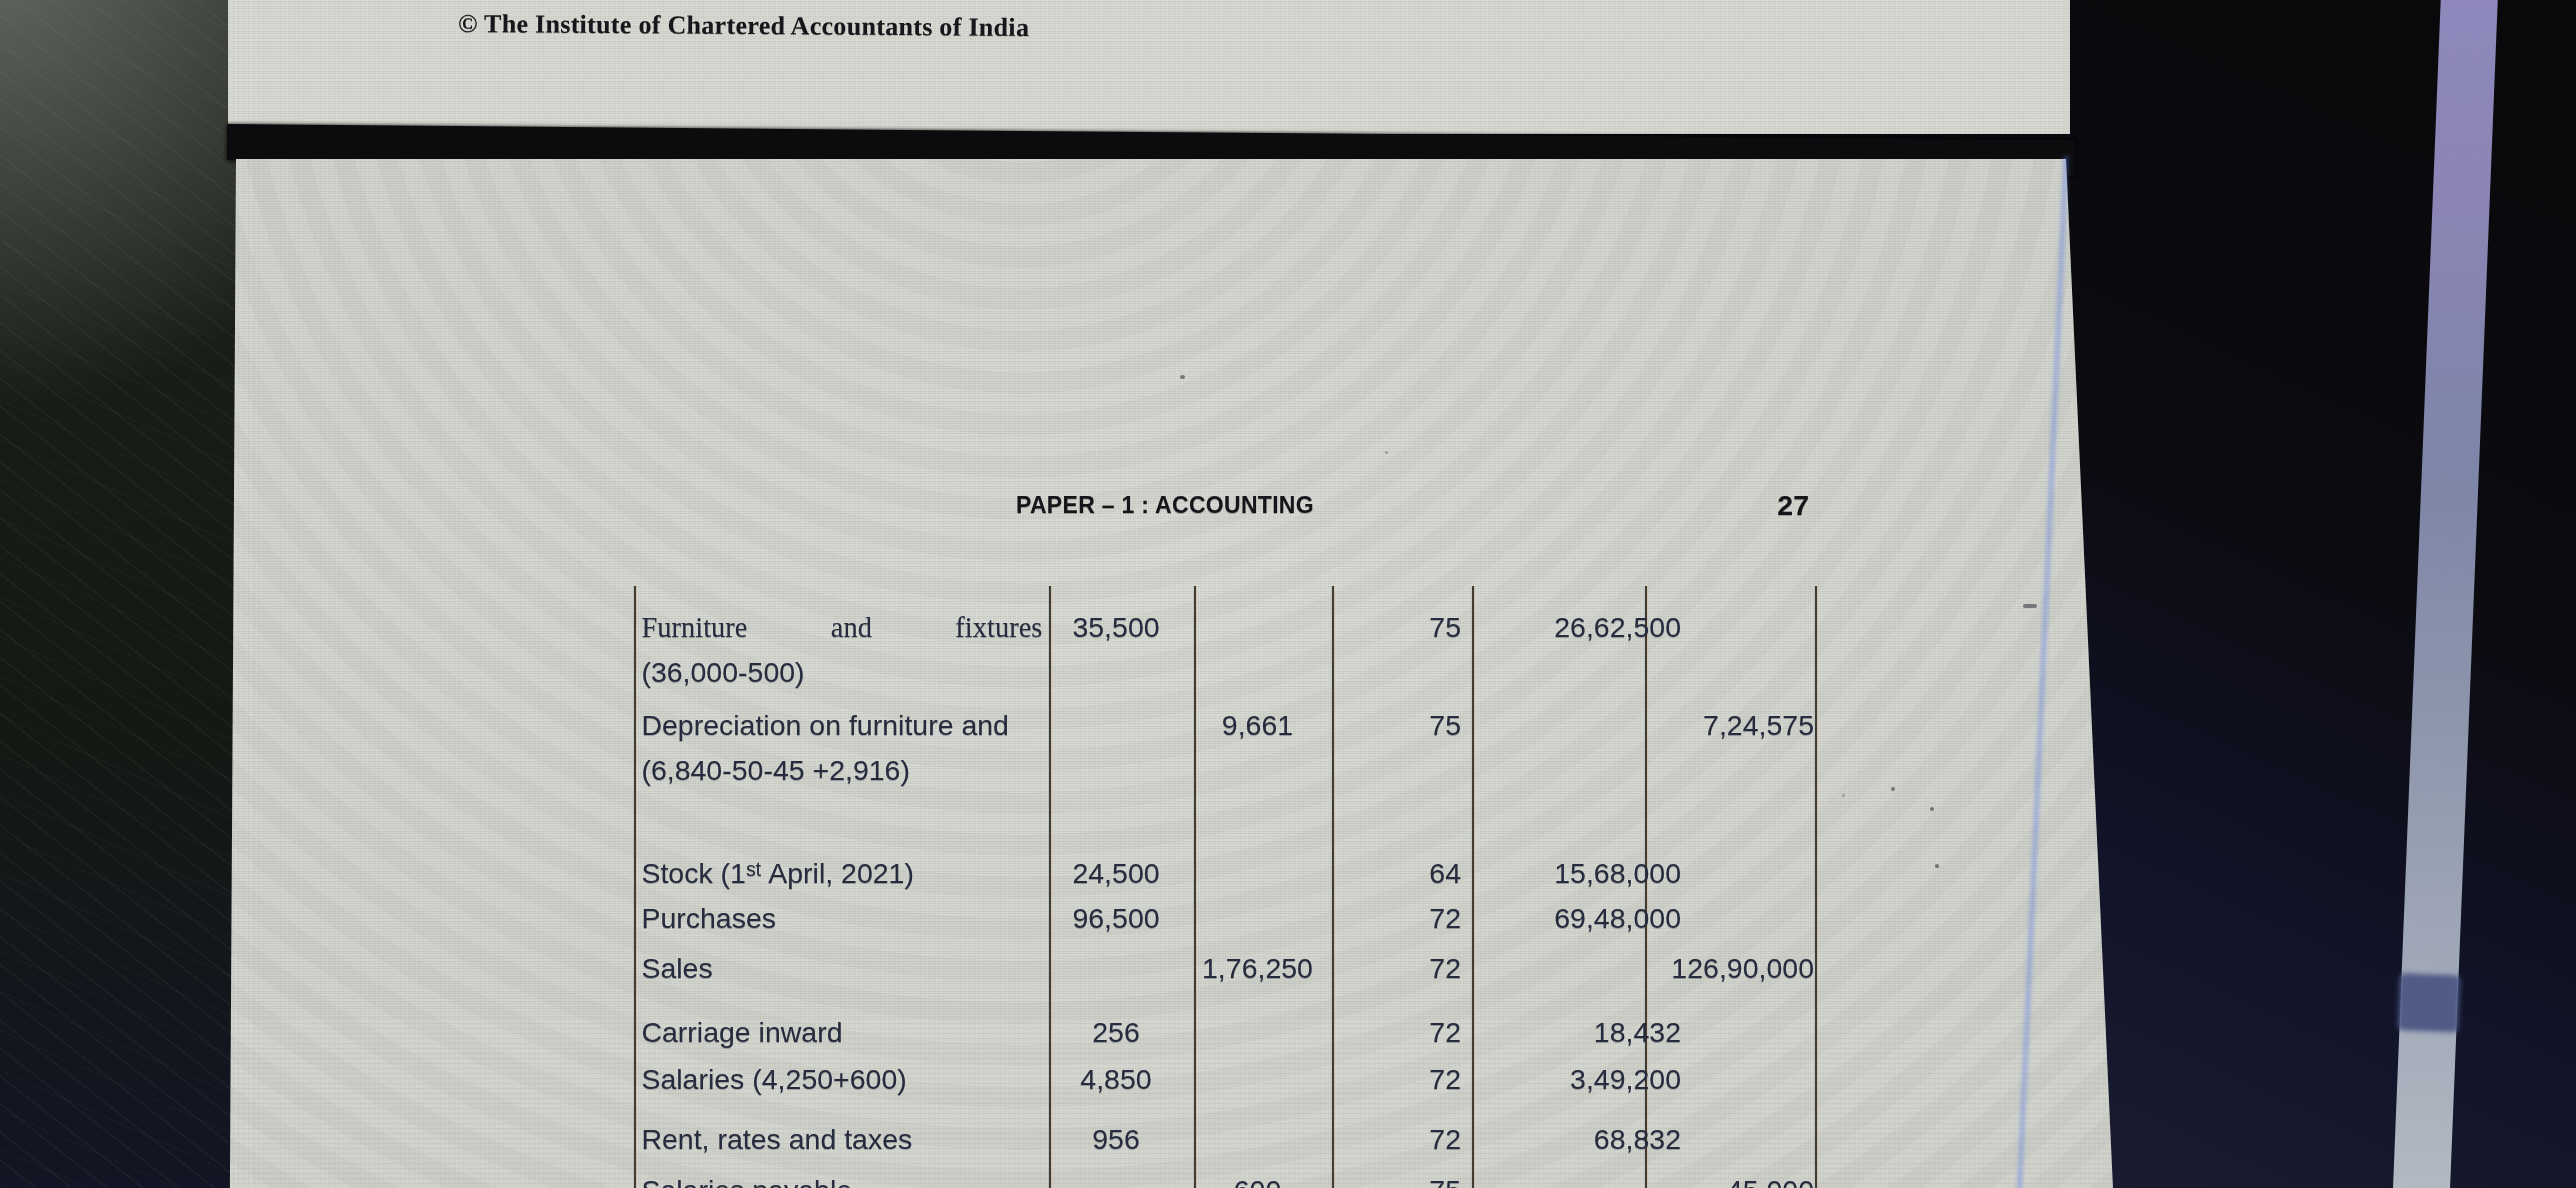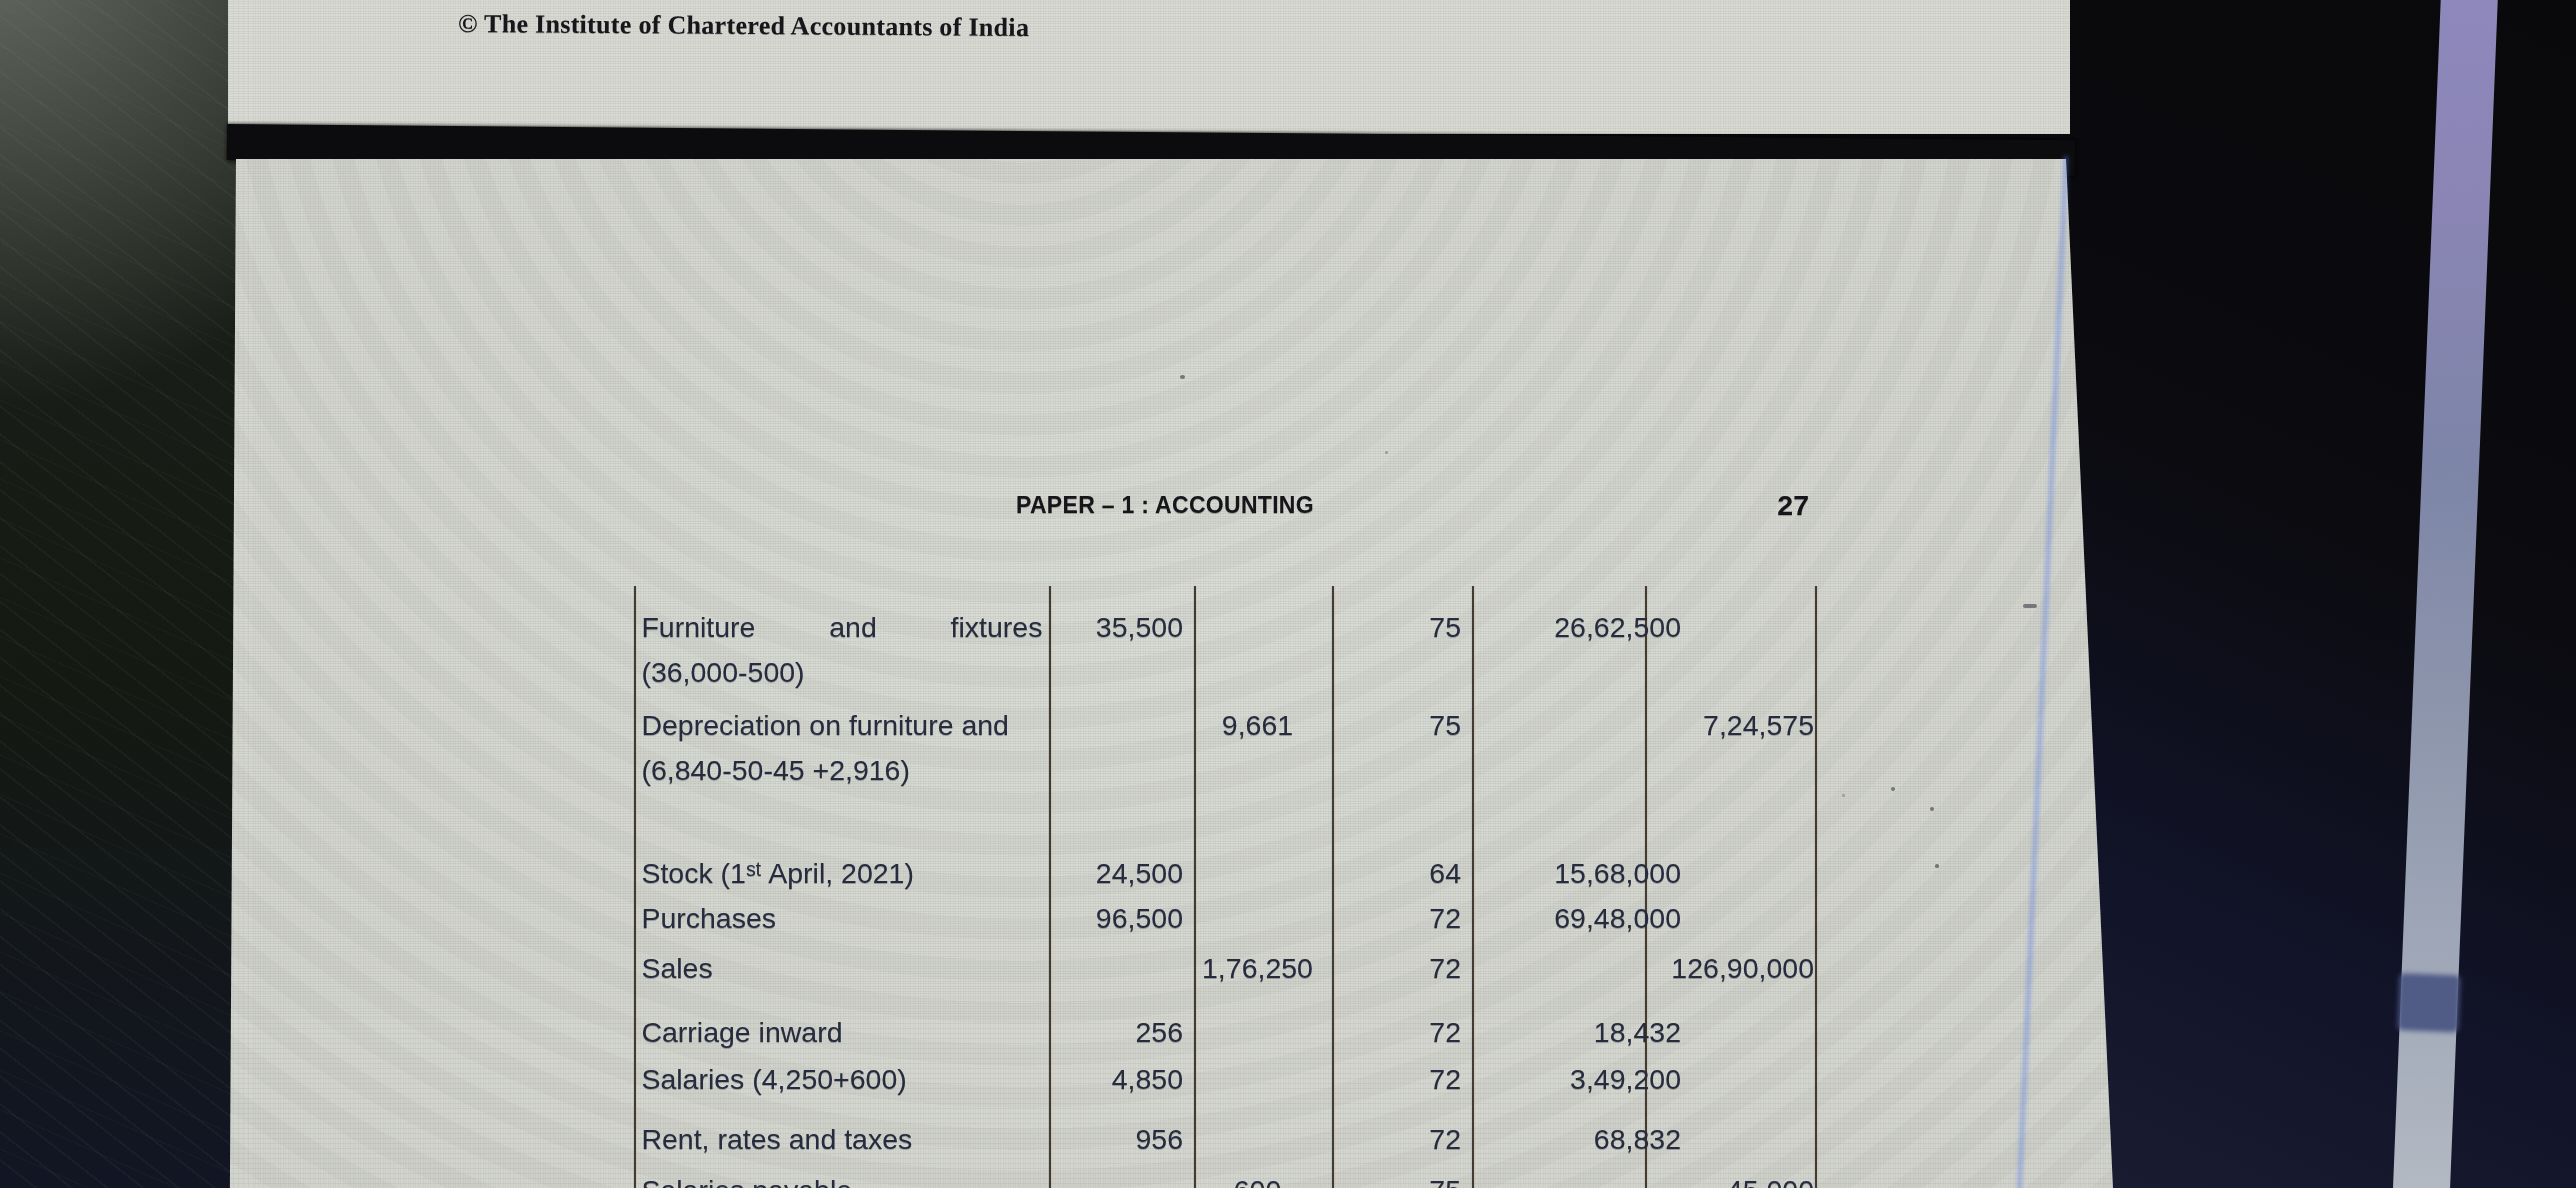--- a/index.html
+++ b/index.html
@@ -83,22 +83,22 @@
   }
   .vl0{left:0;}     .vl1{left:415px;} .vl2{left:560px;}
   .vl3{left:698px;}.vl4{left:838px;}.vl5{left:1011px;}.vl6{left:1181px;}
   .trow{position:absolute;left:0;width:100%;filter:blur(0.2px);}
   .cell{
     position:absolute;top:0;font-size:28.5px;line-height:45px;color:#262b3d;
     text-shadow:0 0.6px 0.6px rgba(28,32,50,0.30);white-space:nowrap;
   }
   .part{left:7.4px;width:401px;white-space:normal;}
   .pline{display:block;}
-  .just{text-align:justify;text-align-last:justify;width:100%;}
-  .ca{left:415px;width:134px;text-align:right;}
+  .just{text-align:justify;text-align-last:justify;width:100%;font-family:Liberation Serif, serif;}
+  .ca{left:415px;width:134px;text-align:center;}
   .cb{left:560px;width:127px;text-align:center;}
   .cr{left:698px;width:129px;text-align:right;}
   .cc{left:840px;width:159px;text-align:right;margin-left:48px;}
   .cd{left:1012px;width:154px;text-align:right;margin-left:14px;}
   
   .speck{position:absolute;border-radius:50%;background:rgba(66,68,78,0.65);filter:blur(0.6px);}
   .dash{position:absolute;width:13.6px;height:3.7px;border-radius:1.9px;background:rgba(58,60,70,0.6);filter:blur(0.6px);}
   .edge-glow{
     position:absolute;left:2064px;top:156px;width:3.7px;height:1047px;
     transform:rotate(2.58deg);transform-origin:top left;

